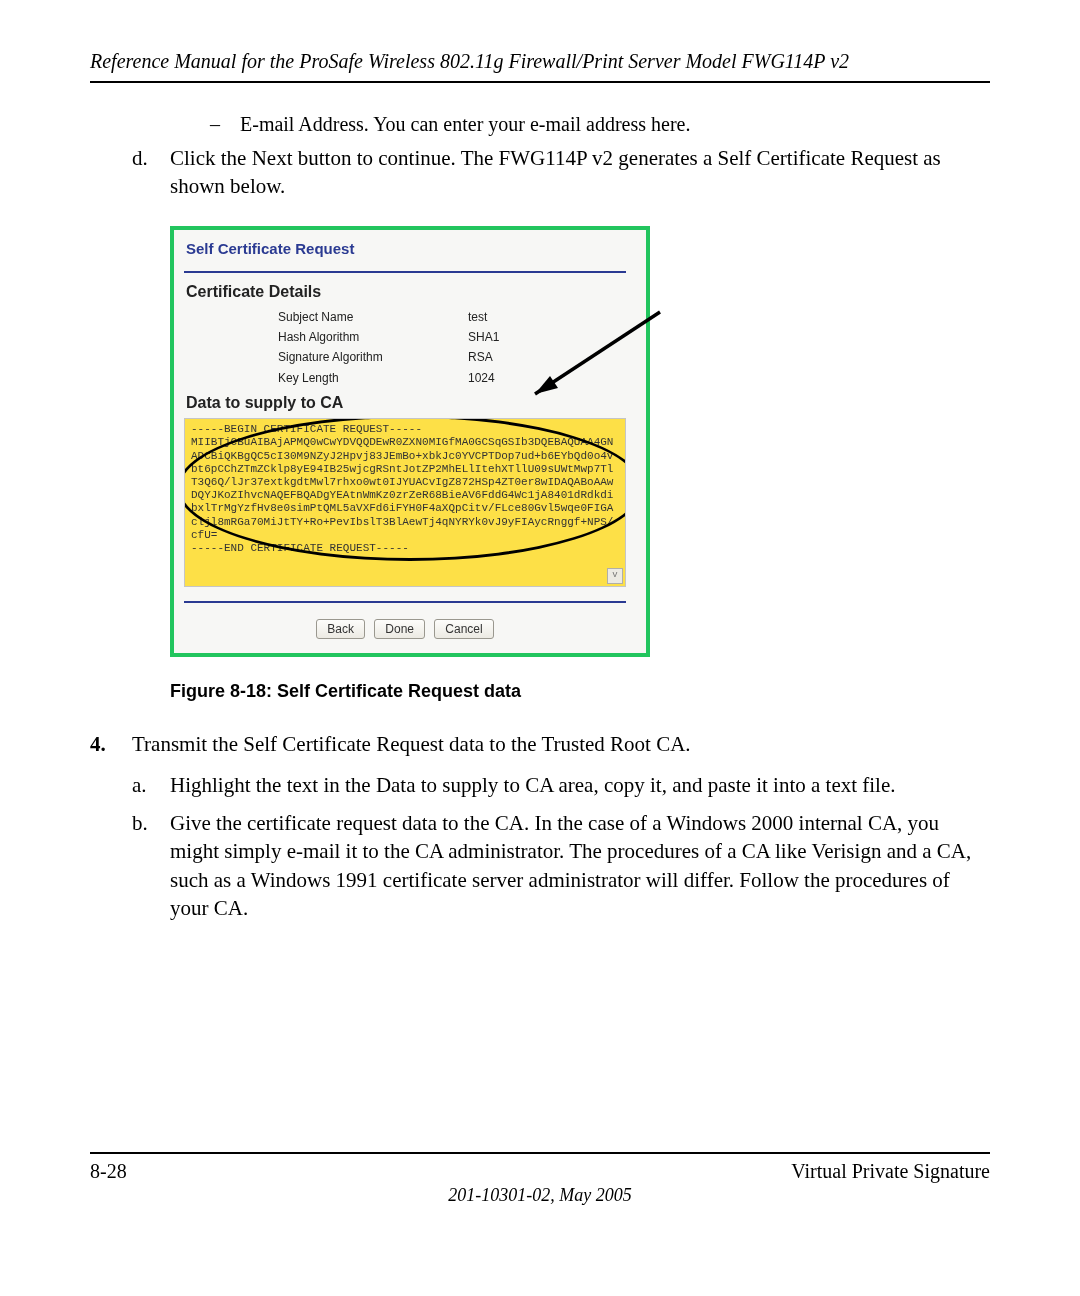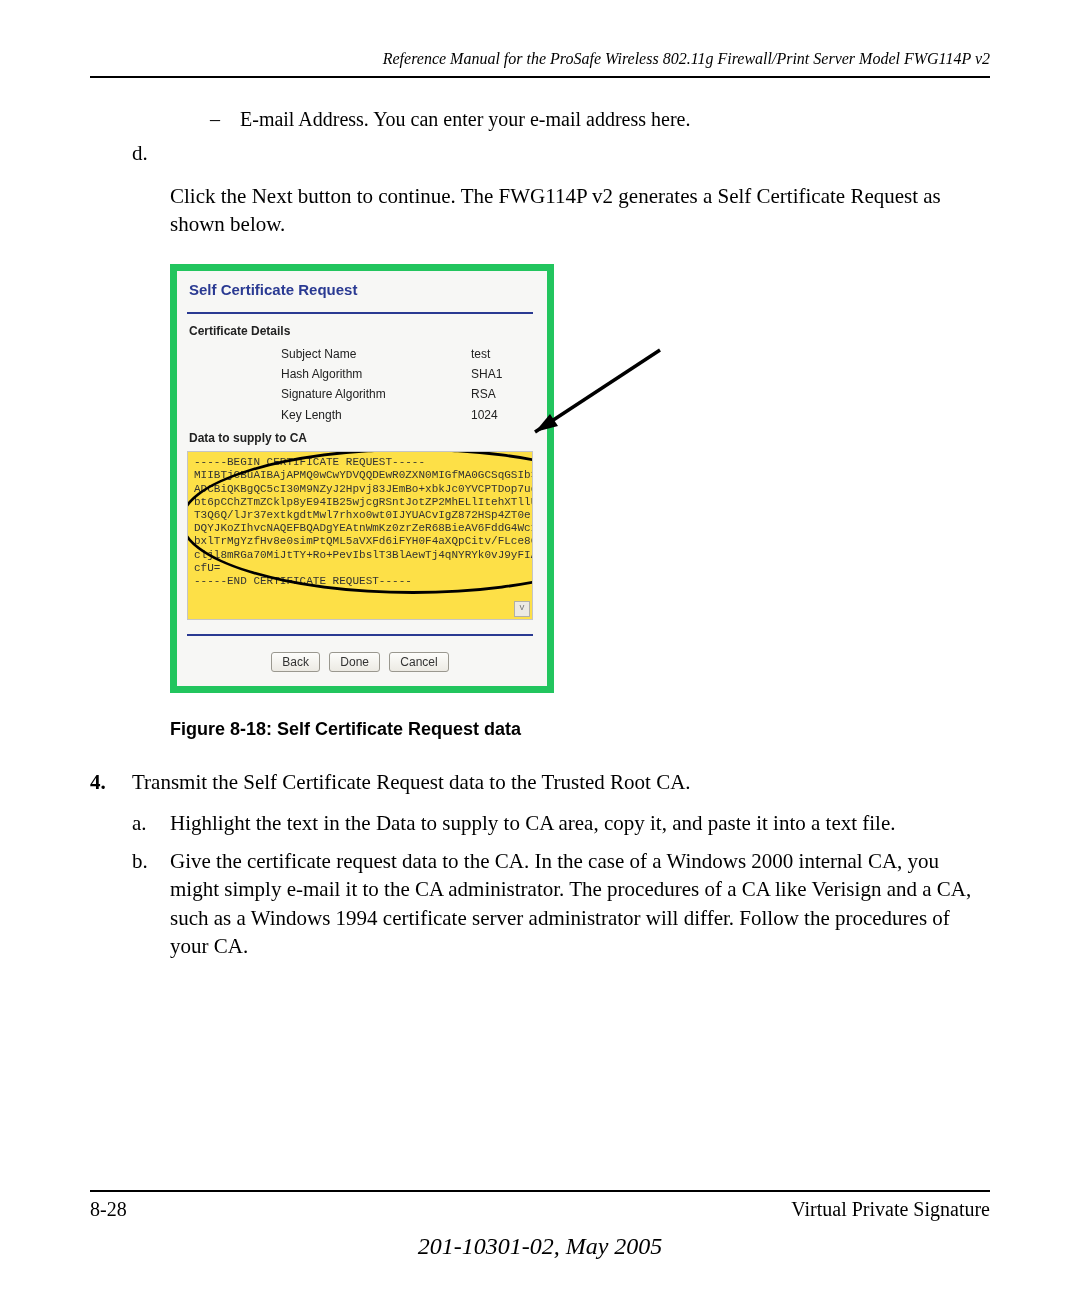--- a/index.html
+++ b/index.html
@@ -10,23 +10,23 @@
     color: #000;
     width: 1080px;
   }
   .page {
     width: 1080px;
     padding: 50px 90px 40px 90px;
     box-sizing: border-box;
     position: relative;
   }
   .running-head {
-    text-align: right;
+    text-align: left;
     font-style: italic;
-    font-size: 16px;
+    font-size: 20px;
     margin-bottom: 8px;
   }
   .rule {
     border: 0;
     border-top: 2px solid #000;
     margin: 0 0 30px 0;
   }
   .bullet-row {
     display: flex;
     padding-left: 120px;
@@ -36,53 +36,53 @@
   }
   .bullet-row .dash { width: 30px; flex: 0 0 30px; }
   .item-d {
     display: flex;
     padding-left: 42px;
     font-size: 21px;
     line-height: 1.35;
     margin-bottom: 25px;
   }
   .item-d .letter { width: 38px; flex: 0 0 38px; }
-  .item-d .text { flex: 1; margin-top: 43px; }
+  .item-d .text { flex: 1; }
   .figure-area {
     position: relative;
     height: 430px;
     margin-bottom: 25px;
   }
   .panel {
     position: absolute;
     left: 80px;
     top: 0;
-    width: 384px;
-    border: 7px solid #22c55e;
+    width: 480px;
+    border: 4px solid #22c55e;
     background: #f7f7f5;
     font-family: Arial, Helvetica, sans-serif;
     font-size: 12px;
     color: #222;
-    padding: 10px 14px 14px 10px;
+    padding: 10px 20px 14px 10px;
     box-sizing: border-box;
   }
   .panel-title {
     color: #2a3a92;
     font-weight: bold;
     font-size: 15px;
     margin: 0 0 14px 2px;
   }
   .panel-hr {
     border: 0;
     border-top: 2px solid #2a3a92;
     margin: 0 0 10px 0;
   }
   .section-label {
     font-weight: bold;
-    font-size: 12px;
+    font-size: 16px;
     margin: 6px 0 6px 2px;
   }
   .detail-row {
     display: flex;
     font-size: 12px;
     margin-left: 94px;
     line-height: 1.7;
   }
   .detail-row .k { width: 190px; }
   .detail-row .v { flex: 1; }
@@ -178,22 +178,22 @@
   }
   .footer-row {
     display: flex;
     justify-content: space-between;
     font-size: 20px;
     font-family: "Times New Roman", Times, serif;
   }
   .doc-id {
     text-align: center;
     font-style: italic;
-    font-size: 24px;
-    margin-top: 12px;
+    font-size: 18px;
+    margin-top: 2px;
   }
 </style>
 </head>
 <body>
 
 <div class="page">
 
   <div class="running-head">Reference Manual for the ProSafe Wireless 802.11g  Firewall/Print Server Model FWG114P v2</div>
   <hr class="rule">
 
@@ -271,21 +271,21 @@
     <span class="txt">Transmit the Self Certificate Request data to the Trusted Root CA.</span>
   </div>
 
   <div class="sub-item">
     <span class="letter">a.</span>
     <span class="text">Highlight the text in the Data to supply to CA area, copy it, and paste it into a text file.</span>
   </div>
 
   <div class="sub-item">
     <span class="letter">b.</span>
-    <span class="text">Give the certificate request data to the CA. In the case of a Windows 2000 internal CA, you might simply e-mail it to the CA administrator. The procedures of a CA like Verisign and a CA, such as a Windows 1994 certificate server administrator will differ. Follow the procedures of your CA.</span>
+    <span class="text">Give the certificate request data to the CA. In the case of a Windows 2000 internal CA, you might simply e-mail it to the CA administrator. The procedures of a CA like Verisign and a CA, such as a Windows 1991 certificate server administrator will differ. Follow the procedures of your CA.</span>
   </div>
 
   <hr class="footer-rule">
   <div class="footer-row">
     <span>8-28</span>
     <span>Virtual Private Signature</span>
   </div>
   <div class="doc-id">201-10301-02, May 2005</div>
 
 </div>

